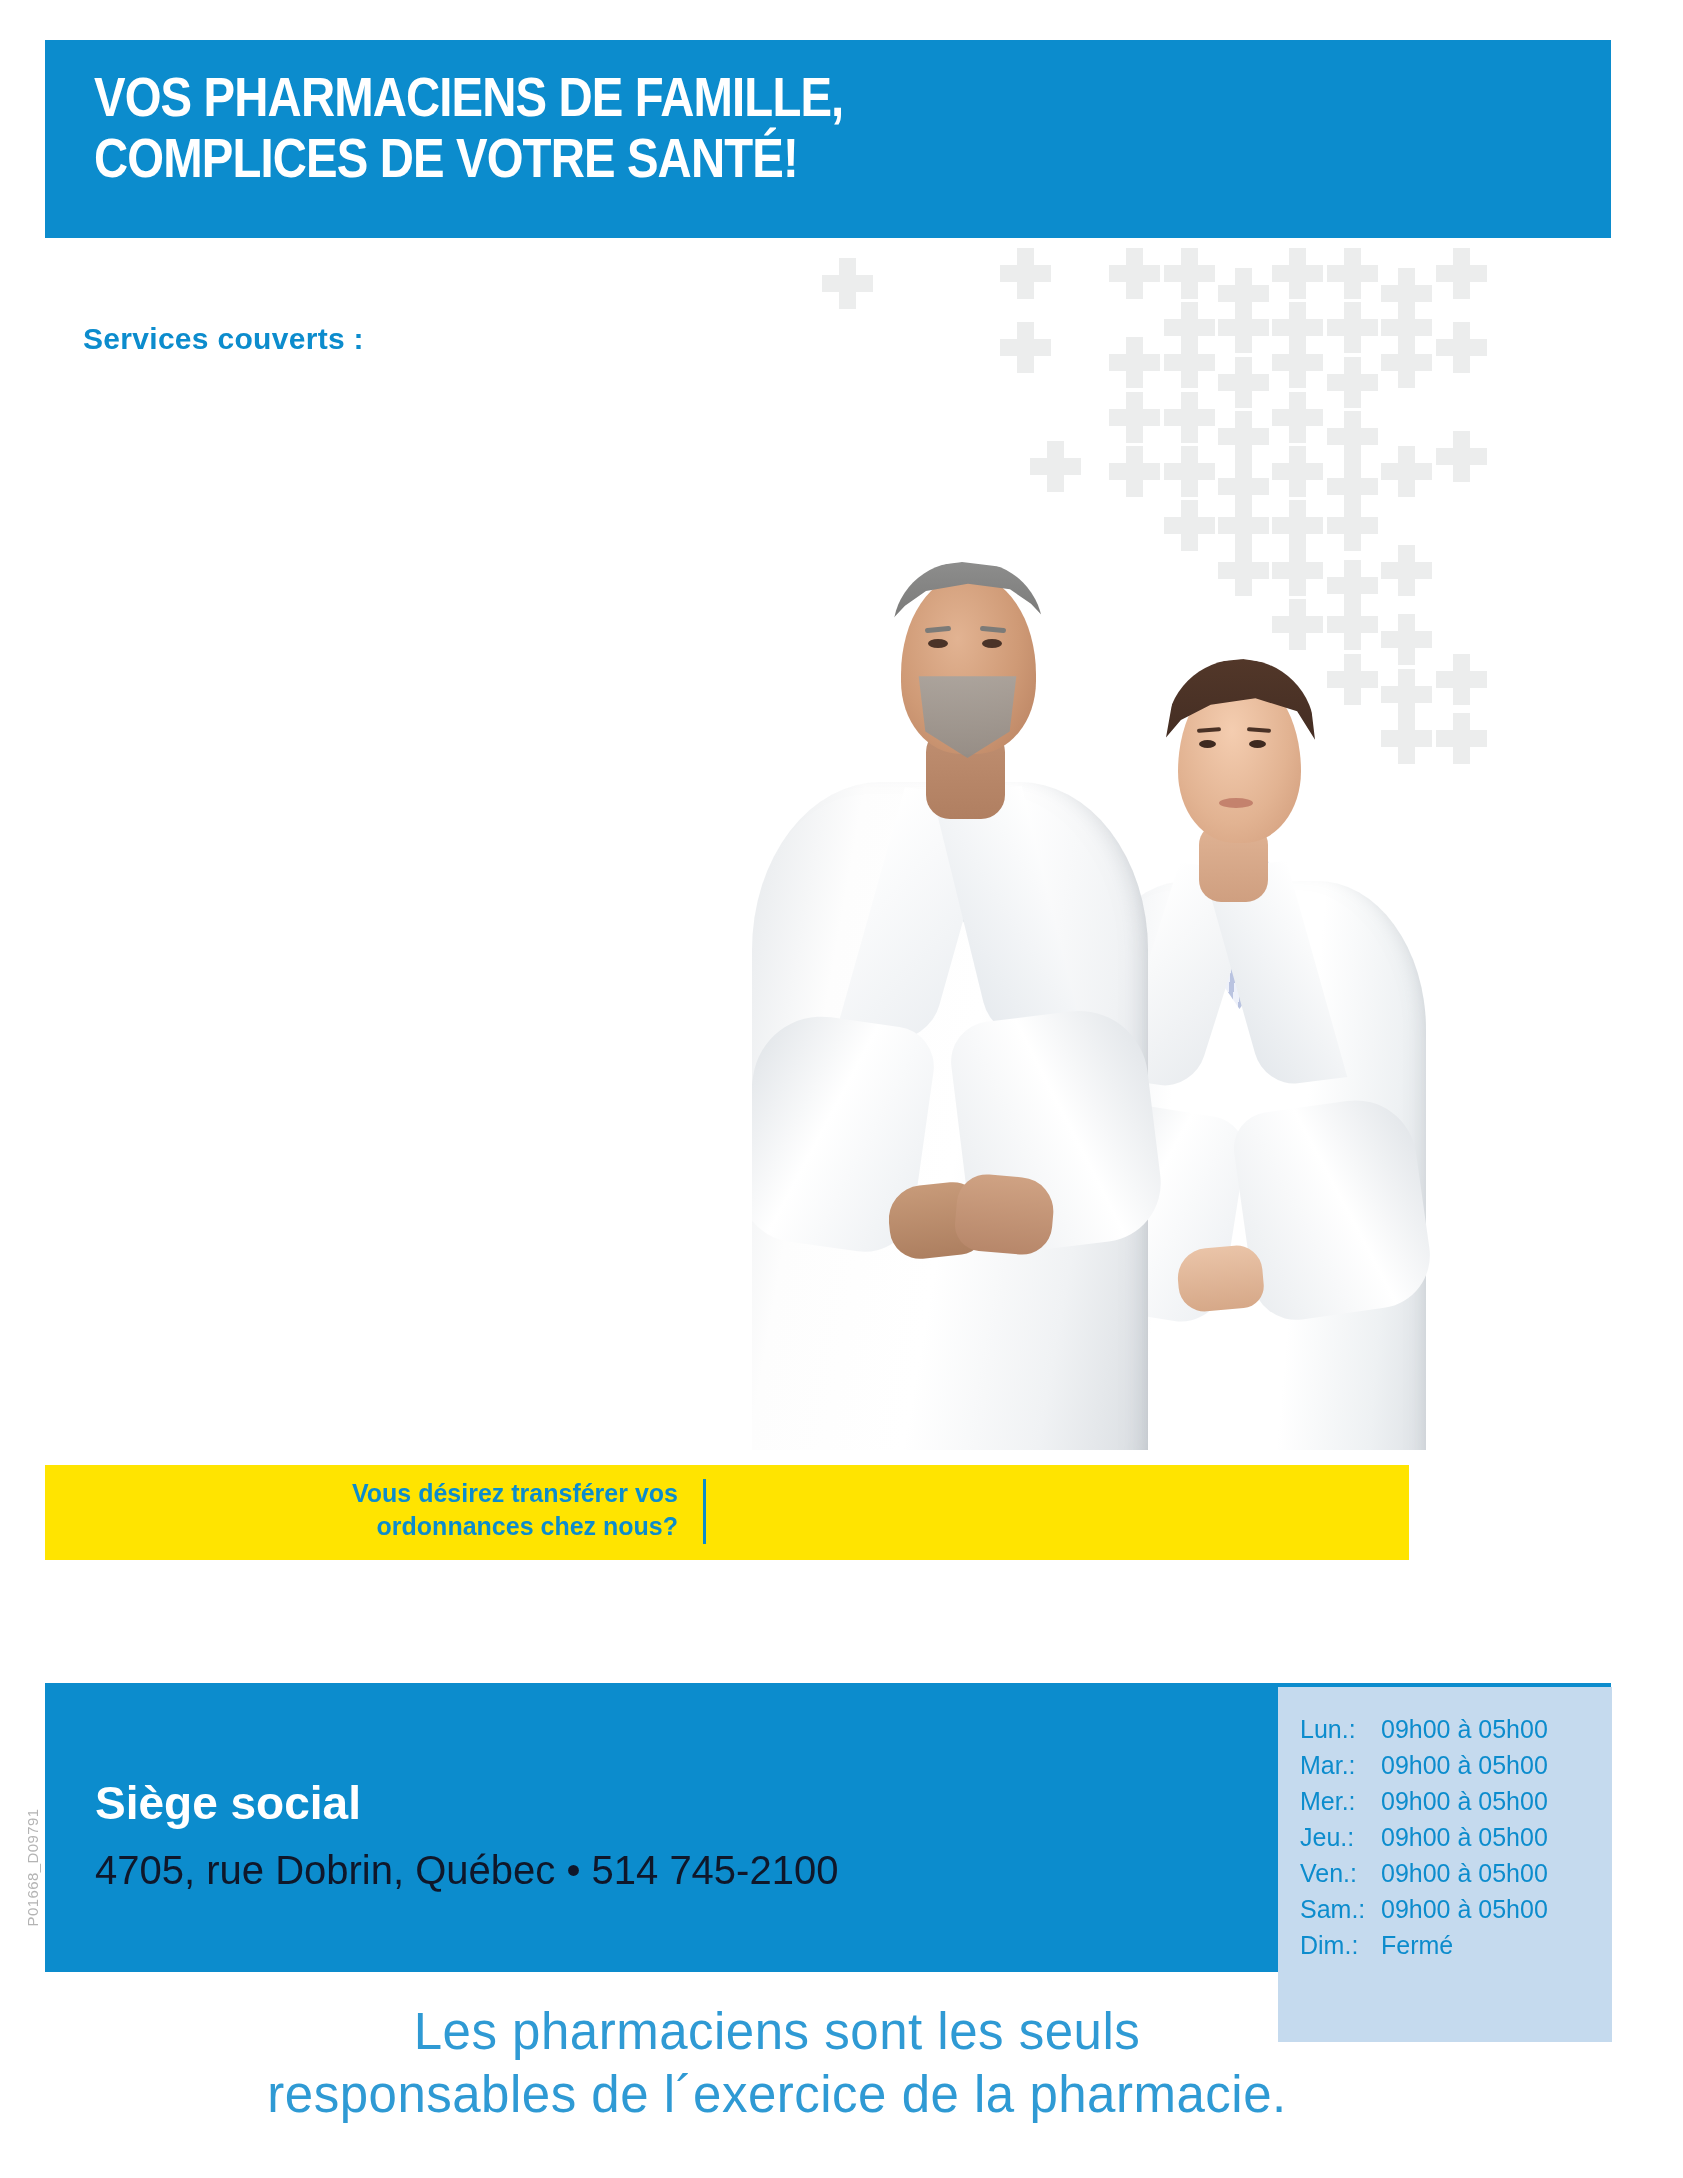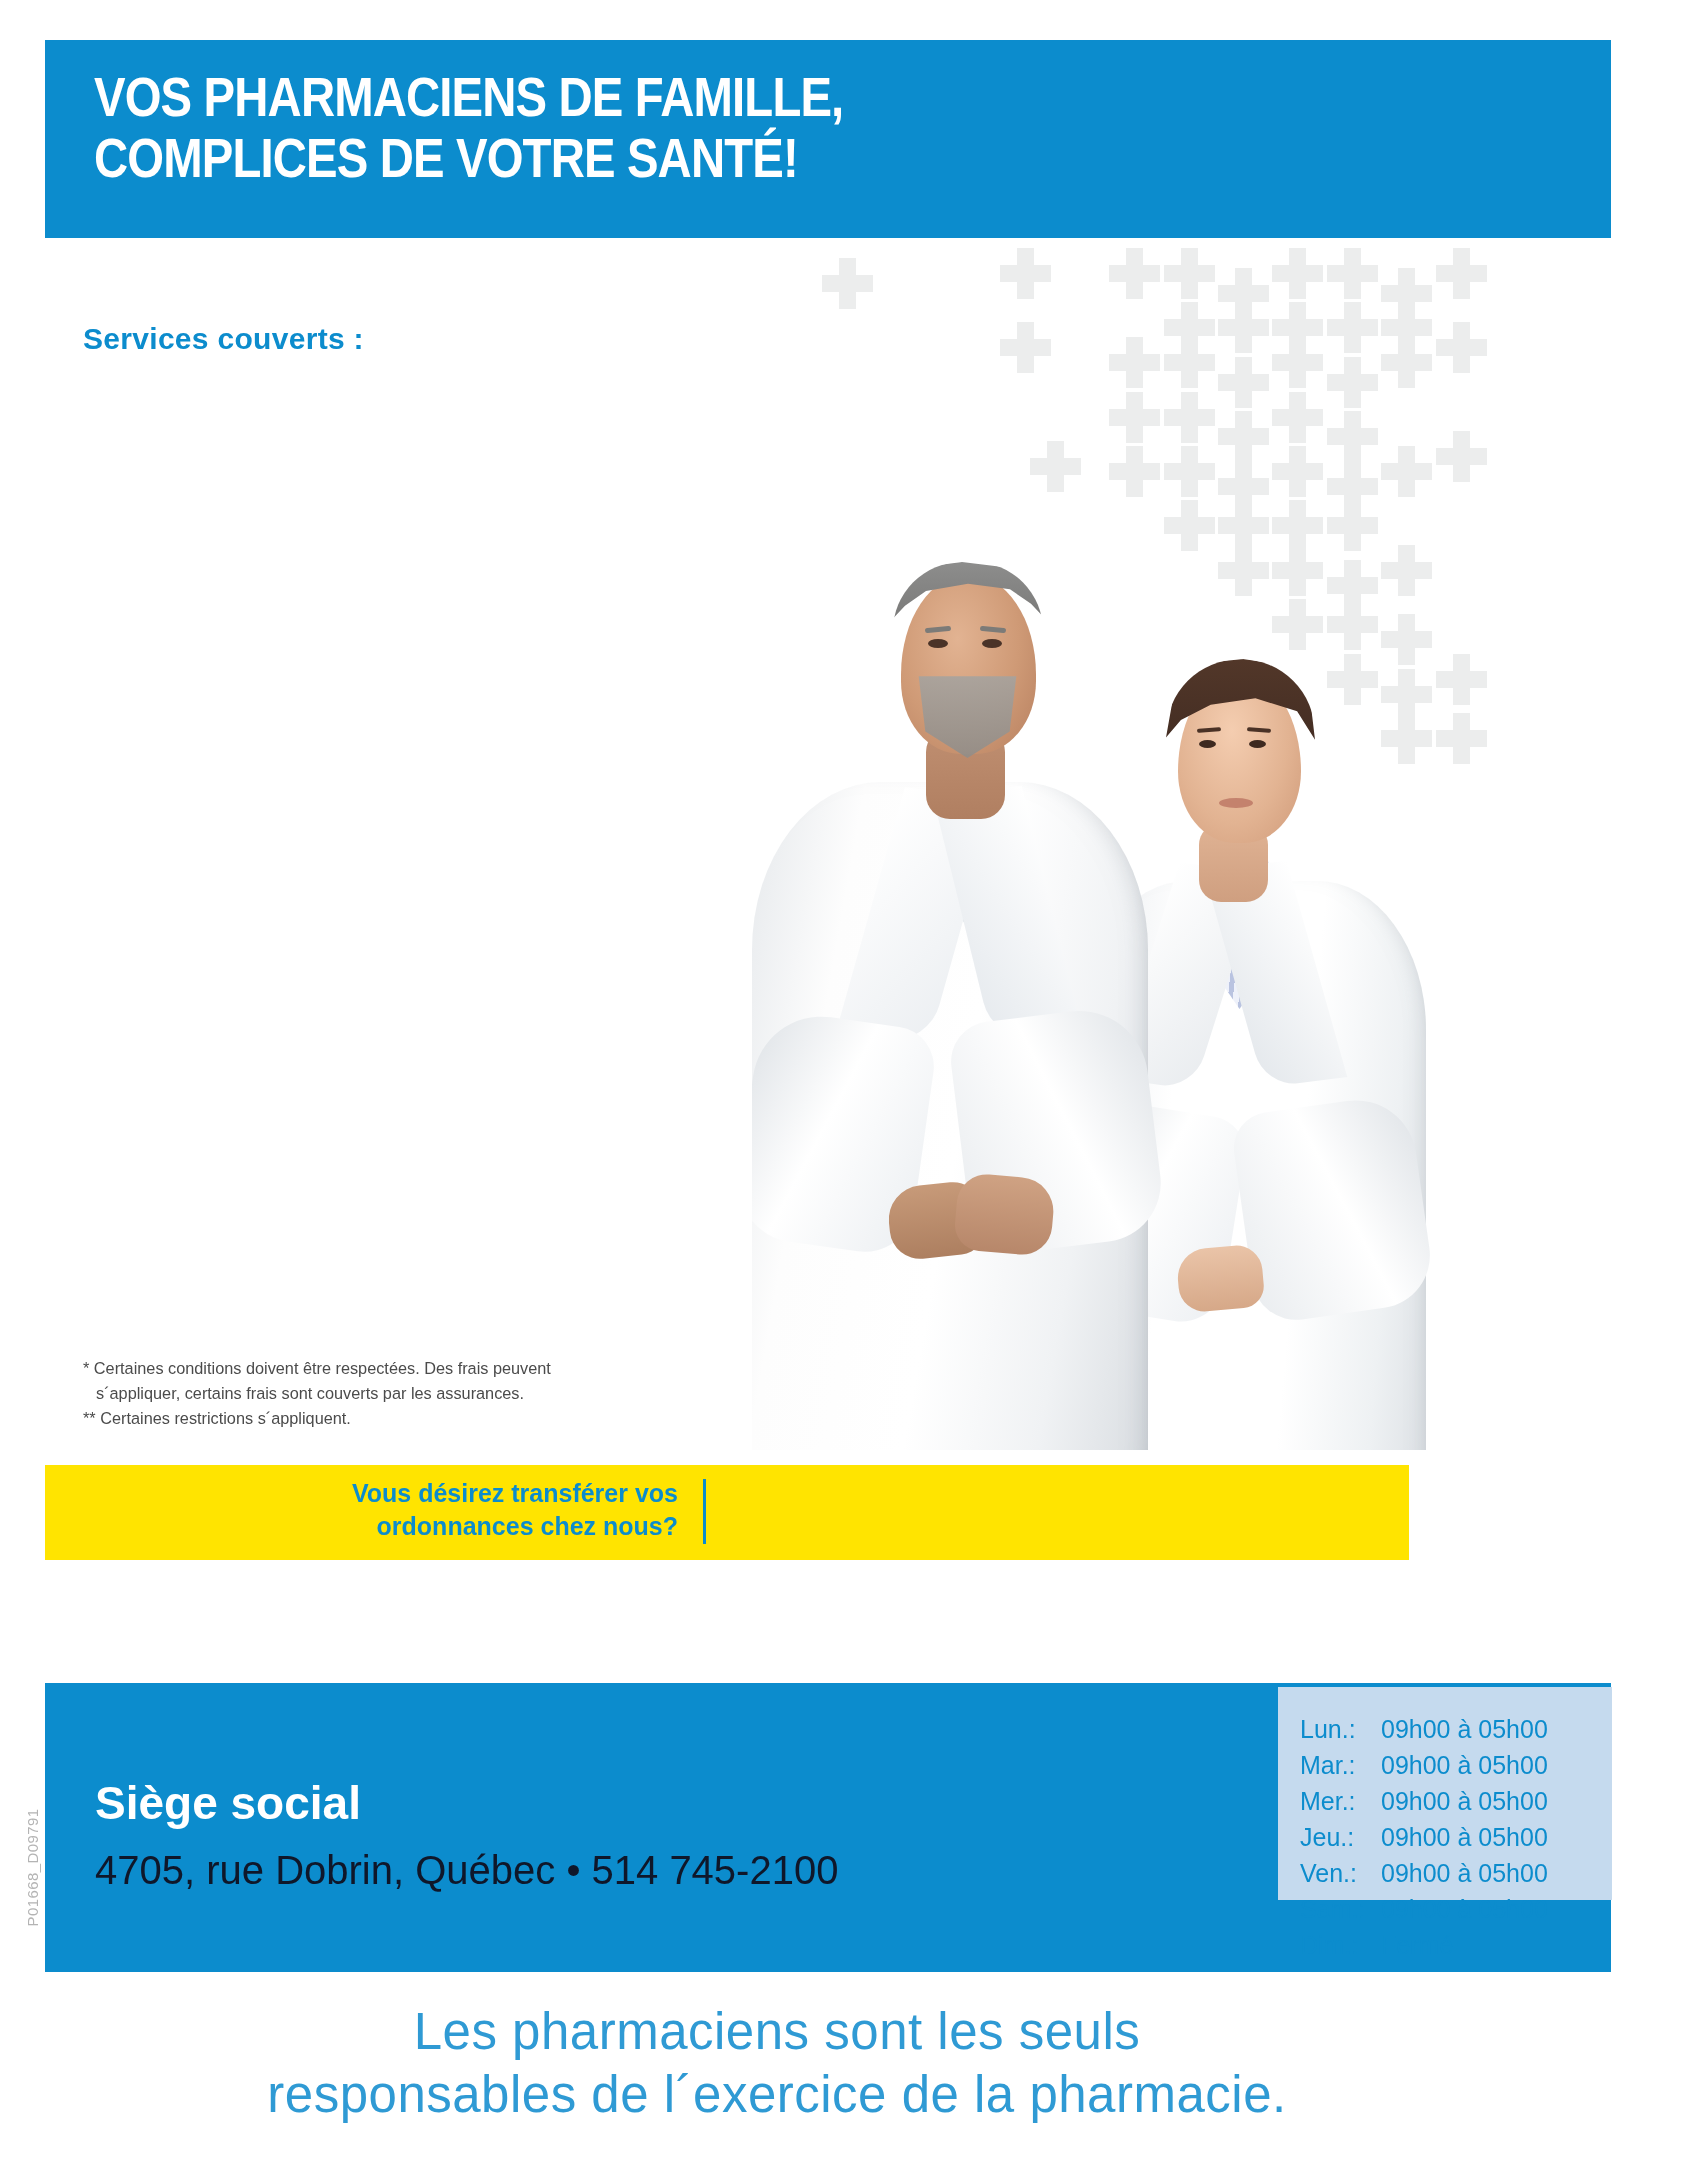--- a/index.html
+++ b/index.html
@@ -260,21 +260,21 @@
   }
   .addr-title{
     position:absolute;left:50px;top:95px;
     color:#ffffff;font-size:46px;font-weight:bold;line-height:51px;
   }
   .addr-line{
     position:absolute;left:50px;top:162px;
     color:#0f172a;font-size:40px;line-height:50px;font-weight:normal;
   }
   .hours-panel{
-    position:absolute;left:1233px;top:4px;width:334px;height:213px;
+    position:absolute;left:1233px;top:4px;width:334px;height:355px;
     background:#c5daee;
     padding:24px 0 0 0;box-sizing:border-box;
   }
   .hours-row{
     display:flex;align-items:baseline;
     font-size:25px;line-height:36px;color:#0c8ccd;
   }
   .hours-day{width:103px;padding-left:22px;box-sizing:border-box;}
   .hours-val{flex:1;}
 
@@ -393,25 +393,20 @@
     <div class="m-browL ph"></div>
     <div class="m-browR ph"></div>
     <div class="m-eyeL ph"></div>
     <div class="m-eyeR ph"></div>
     <div class="m-armL ph"></div>
     <div class="m-armR ph"></div>
     <div class="m-handL ph"></div>
     <div class="m-handR ph"></div>
   </div>
 
-  <div class="footnotes">
-    <div>* Certaines conditions doivent être respectées. Des frais peuvent</div>
-    <div class="fn-ind">s´appliquer, certains frais sont couverts par les assurances.</div>
-    <div>** Certaines restrictions s´appliquent.</div>
-  </div>
 
   <div class="yellow-band">
     <div class="yb-left">Vous désirez transférer vos
 ordonnances chez nous?</div>
     <div class="yb-divider"></div>
   </div>
 
 
   <div class="addr-block">
     <div class="addr-title">Siège social</div>

